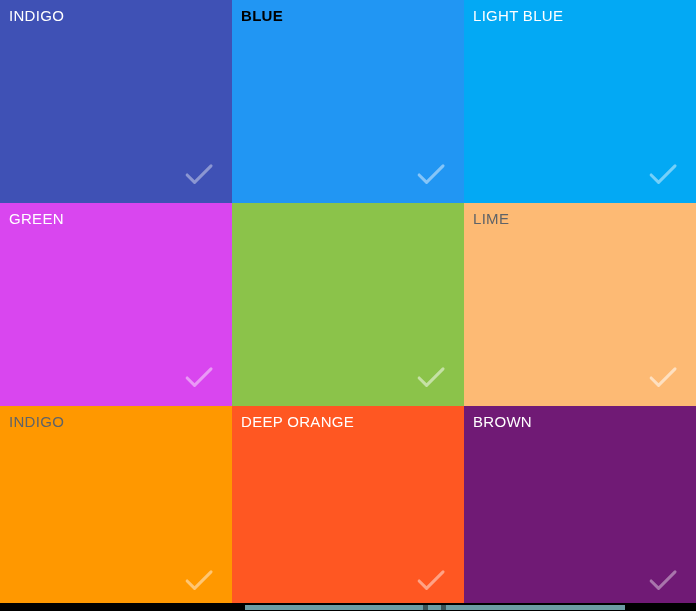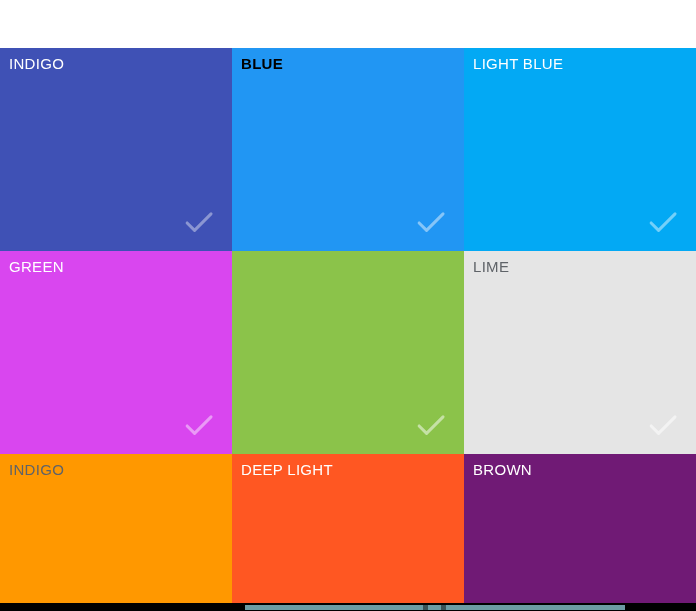--- a/index.html
+++ b/index.html
@@ -23,21 +23,20 @@
     grid-template-rows: 203px 203px 203px;
     overflow: hidden;
   }
 
   .tile {
     position: relative;
     width: 232px;
     height: 206px;
     box-sizing: border-box;
     overflow: hidden;
-    margin-top: 48px;
   }
 
   .tile-label {
     position: absolute;
     left: 9px;
     top: 7px;
     font-size: 15px;
     line-height: 18px;
     letter-spacing: 0.3px;
     font-weight: 400;
@@ -118,38 +117,38 @@
         </svg>
       </span>
     </div>
     <div class="tile" style="background: rgb(139, 195, 74);">
       <span class="check-icon">
         <svg viewBox="0 0 24 24" aria-hidden="true">
           <path d="M4.5 12.6 L9.2 17.3 L19.6 6.9" fill="none" stroke="rgba(255,255,255,0.50)" stroke-width="1.9" stroke-linecap="round" stroke-linejoin="round"></path>
         </svg>
       </span>
     </div>
-    <div class="tile" style="background: #e5e5e5;">
+    <div class="tile" style="background: #fdba74;">
       <span class="tile-label" style="color: rgb(95, 99, 104);">LIME</span>
       <span class="check-icon">
         <svg viewBox="0 0 24 24" aria-hidden="true">
           <path d="M4.5 12.6 L9.2 17.3 L19.6 6.9" fill="none" stroke="rgba(255,255,255,0.55)" stroke-width="1.9" stroke-linecap="round" stroke-linejoin="round"></path>
         </svg>
       </span>
     </div>
     <div class="tile" style="background: rgb(255, 152, 0);">
       <span class="tile-label" style="color: rgb(95, 99, 104);">INDIGO</span>
       <span class="check-icon">
         <svg viewBox="0 0 24 24" aria-hidden="true">
           <path d="M4.5 12.6 L9.2 17.3 L19.6 6.9" fill="none" stroke="rgba(255,255,255,0.45)" stroke-width="1.9" stroke-linecap="round" stroke-linejoin="round"></path>
         </svg>
       </span>
     </div>
     <div class="tile" style="background: rgb(255, 87, 34);">
-      <span class="tile-label" style="color: rgb(255, 255, 255);">DEEP LIGHT</span>
+      <span class="tile-label" style="color: rgb(255, 255, 255);">DEEP ORANGE</span>
       <span class="check-icon">
         <svg viewBox="0 0 24 24" aria-hidden="true">
           <path d="M4.5 12.6 L9.2 17.3 L19.6 6.9" fill="none" stroke="rgba(255,255,255,0.45)" stroke-width="1.9" stroke-linecap="round" stroke-linejoin="round"></path>
         </svg>
       </span>
     </div>
     <div class="tile" style="background: #701a75;">
       <span class="tile-label" style="color: rgb(255, 255, 255);">BROWN</span>
       <span class="check-icon">
         <svg viewBox="0 0 24 24" aria-hidden="true">

